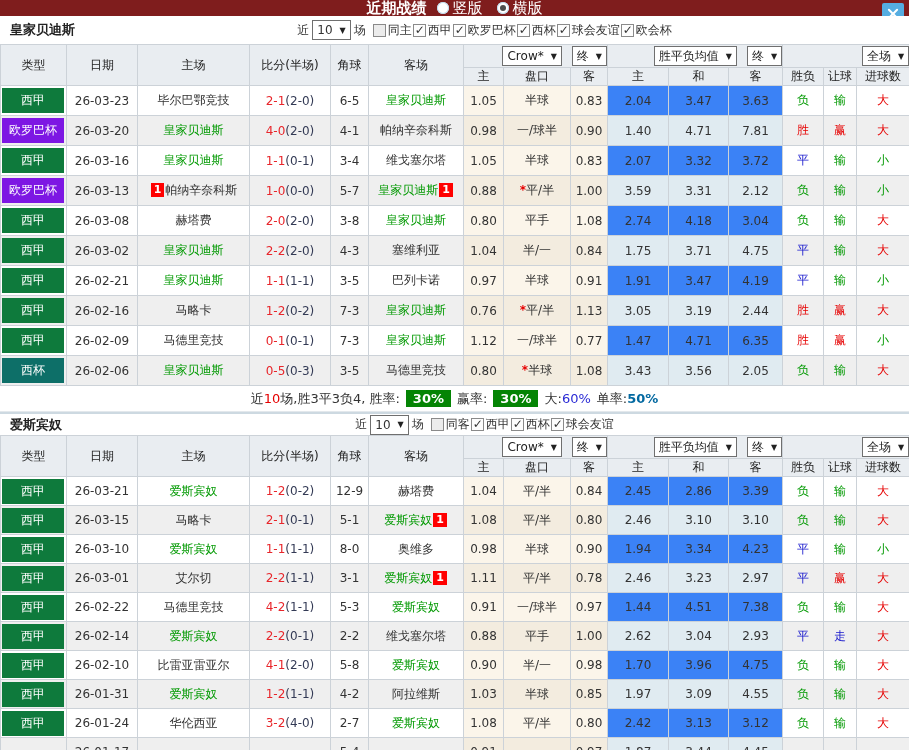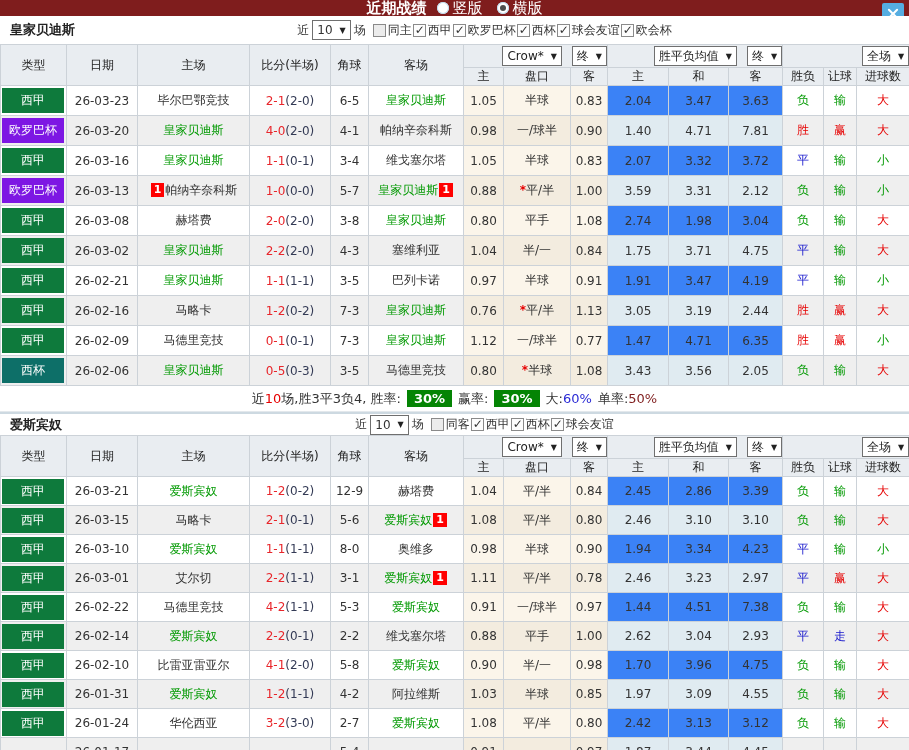--- a/index.html
+++ b/index.html
@@ -62,21 +62,21 @@
   .c-r{color:#e60000;}
   .c-g{color:#009900;}
   .c-b{color:#1515cc;}
 
   
   .summary{height:25px;display:flex;align-items:center;justify-content:center;gap:6px;font-size:13px;
            background:#fff;border-bottom:1px solid #e3e8ec;}
   .badge-green{background:#048404;color:#fff;padding:1px 7px;font-weight:bold;}
   .t-red{color:#e60000;}
   .t-blue{color:#2b2bd5;}
-  .t-violet{color:#7f1d1d;}
+  .t-violet{color:#0369a1;font-weight:bold;}
   .section + .section{border-top:2px solid #cdd9e1;}
 </style>
 </head>
 <body>
 
 <div class="app">
   <div class="titlebar">
     <span class="title">近期战绩</span>
     <span class="radio-group">
       <span class="radio">
@@ -292,21 +292,21 @@
               </td>
     <td>26-03-08</td>
     <td><span>赫塔费</span></td>
     <td><span class="score">2-0</span><span class="half">(2-0)</span></td>
     <td>3-8</td>
     <td><span class="team-green">皇家贝迪斯</span></td>
     <td class="cream">0.80</td>
     <td class="cream"><span>平手</span></td>
     <td class="cream">1.08</td>
     <td class="bluec">2.74</td>
-    <td class="bluec">1.98</td>
+    <td class="bluec">4.18</td>
     <td class="bluec">3.04</td>
     <td><span class="c-g">负</span></td>
     <td><span class="c-g">输</span></td>
     <td><span class="c-r">大</span></td>
   </tr>
 
   <tr class="row-gray">
     <td>
                 <div class="league-block lg-green">西甲</div>
               </td>
@@ -541,21 +541,21 @@
     <td><span class="c-r">大</span></td>
   </tr>
 
   <tr class="row-gray">
     <td>
                 <div class="league-block lg-green">西甲</div>
               </td>
     <td>26-03-15</td>
     <td><span>马略卡</span></td>
     <td><span class="score">2-1</span><span class="half">(0-1)</span></td>
-    <td>5-6</td>
+    <td>5-1</td>
     <td><span class="team-green">爱斯宾奴</span><span class="badge1">1</span></td>
     <td class="cream">1.08</td>
     <td class="cream"><span>平/半</span></td>
     <td class="cream">0.80</td>
     <td class="bluec">2.46</td>
     <td class="bluec">3.10</td>
     <td class="bluec">3.10</td>
     <td><span class="c-g">负</span></td>
     <td><span class="c-g">输</span></td>
     <td><span class="c-r">大</span></td>
@@ -680,21 +680,21 @@
     <td><span class="c-g">输</span></td>
     <td><span class="c-r">大</span></td>
   </tr>
 
   <tr>
     <td>
                 <div class="league-block lg-green">西甲</div>
               </td>
     <td>26-01-24</td>
     <td><span>华伦西亚</span></td>
-    <td><span class="score">3-2</span><span class="half">(3-0)</span></td>
+    <td><span class="score">3-2</span><span class="half">(4-0)</span></td>
     <td>2-7</td>
     <td><span class="team-green">爱斯宾奴</span></td>
     <td class="cream">1.08</td>
     <td class="cream"><span>平/半</span></td>
     <td class="cream">0.80</td>
     <td class="bluec">2.42</td>
     <td class="bluec">3.13</td>
     <td class="bluec">3.12</td>
     <td><span class="c-g">负</span></td>
     <td><span class="c-g">输</span></td>

